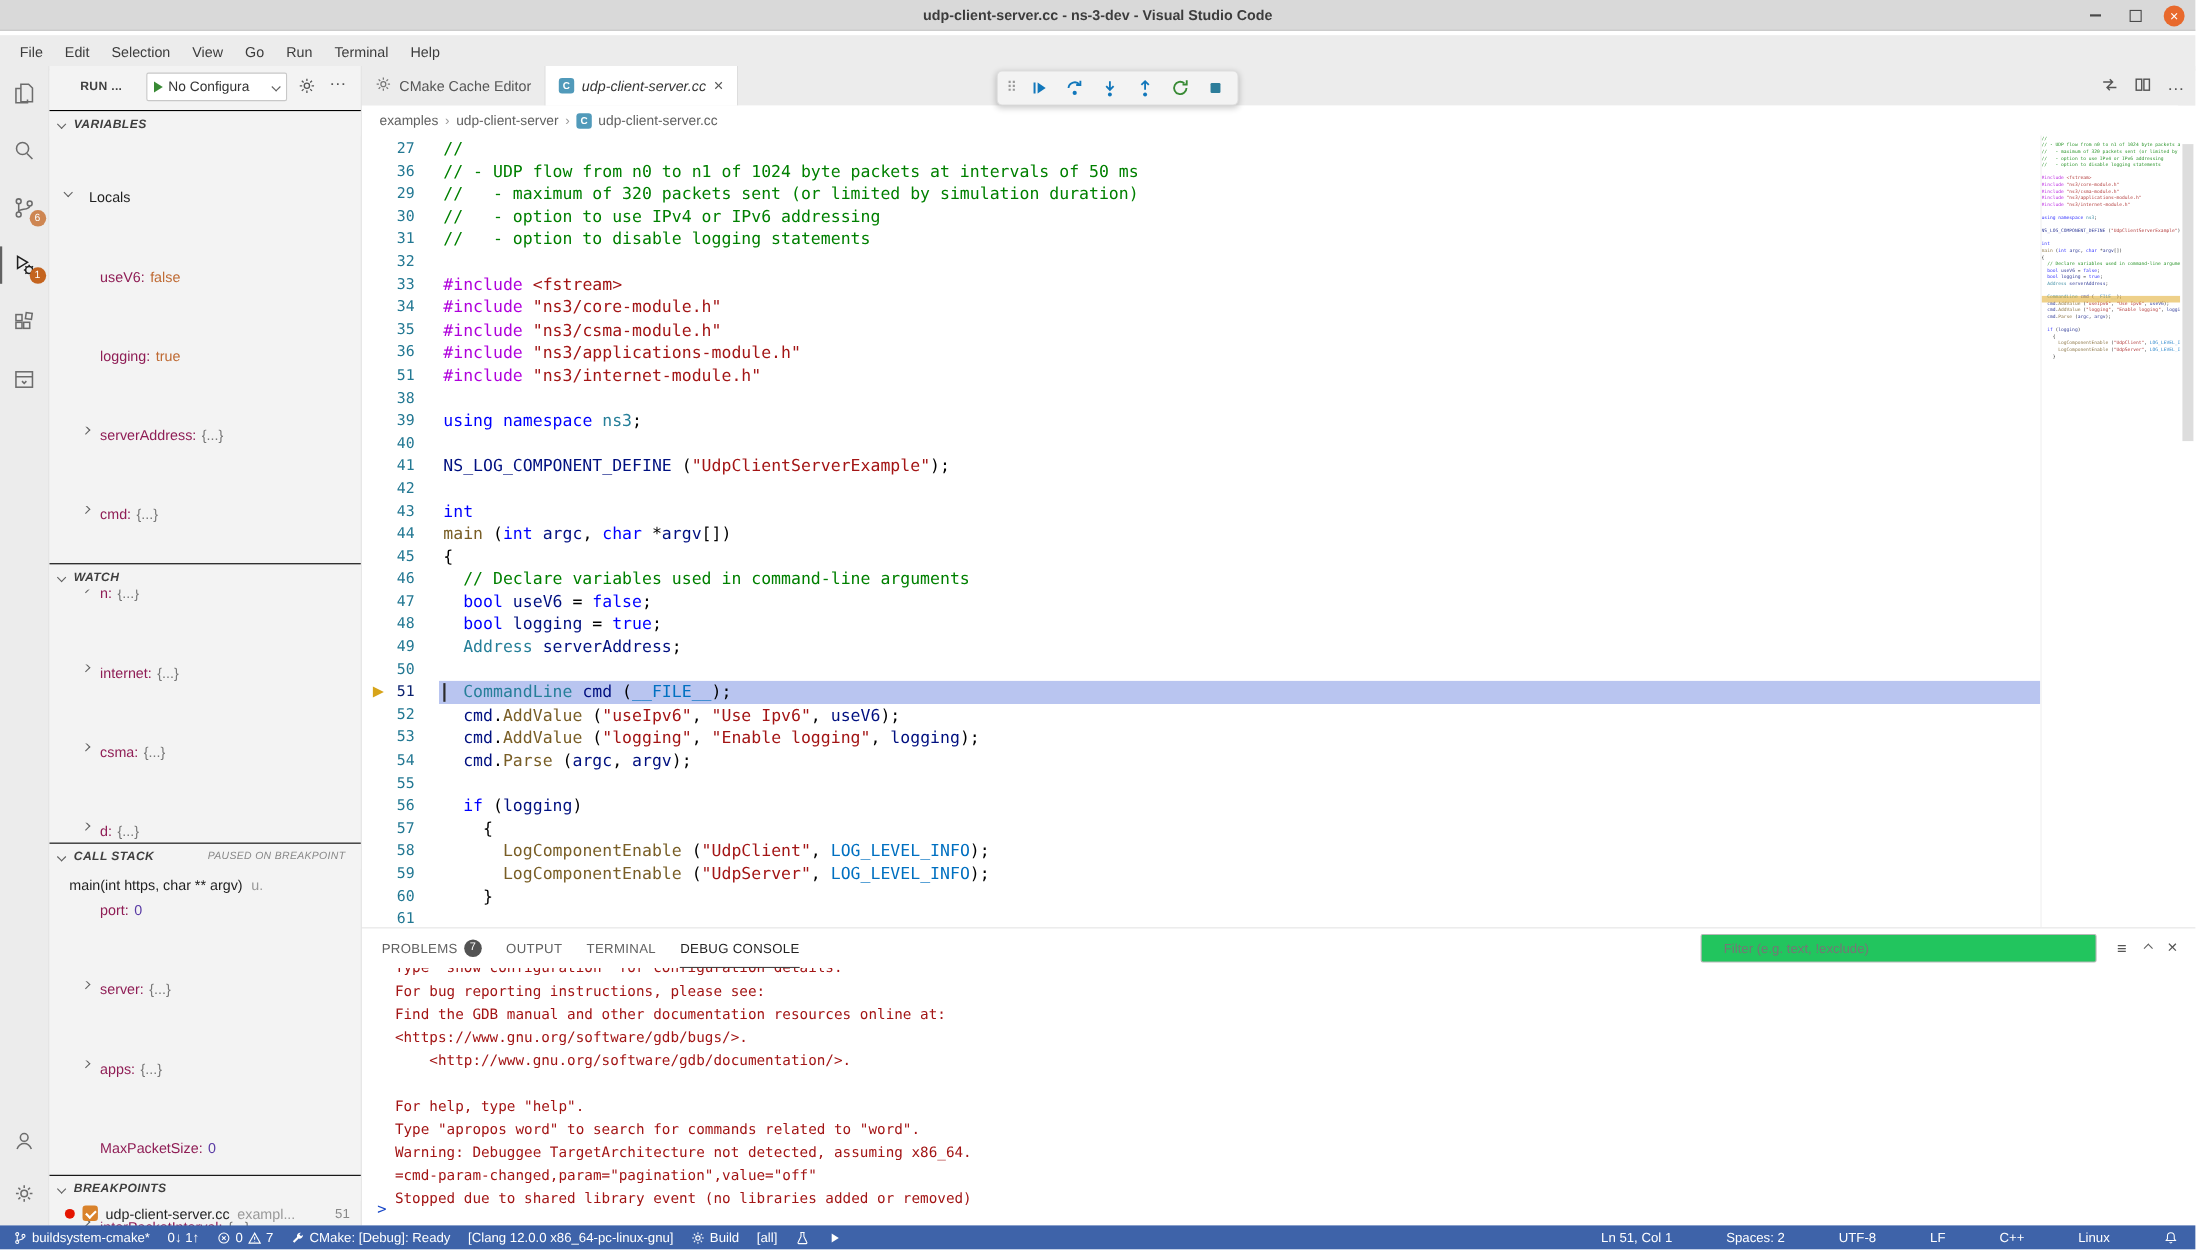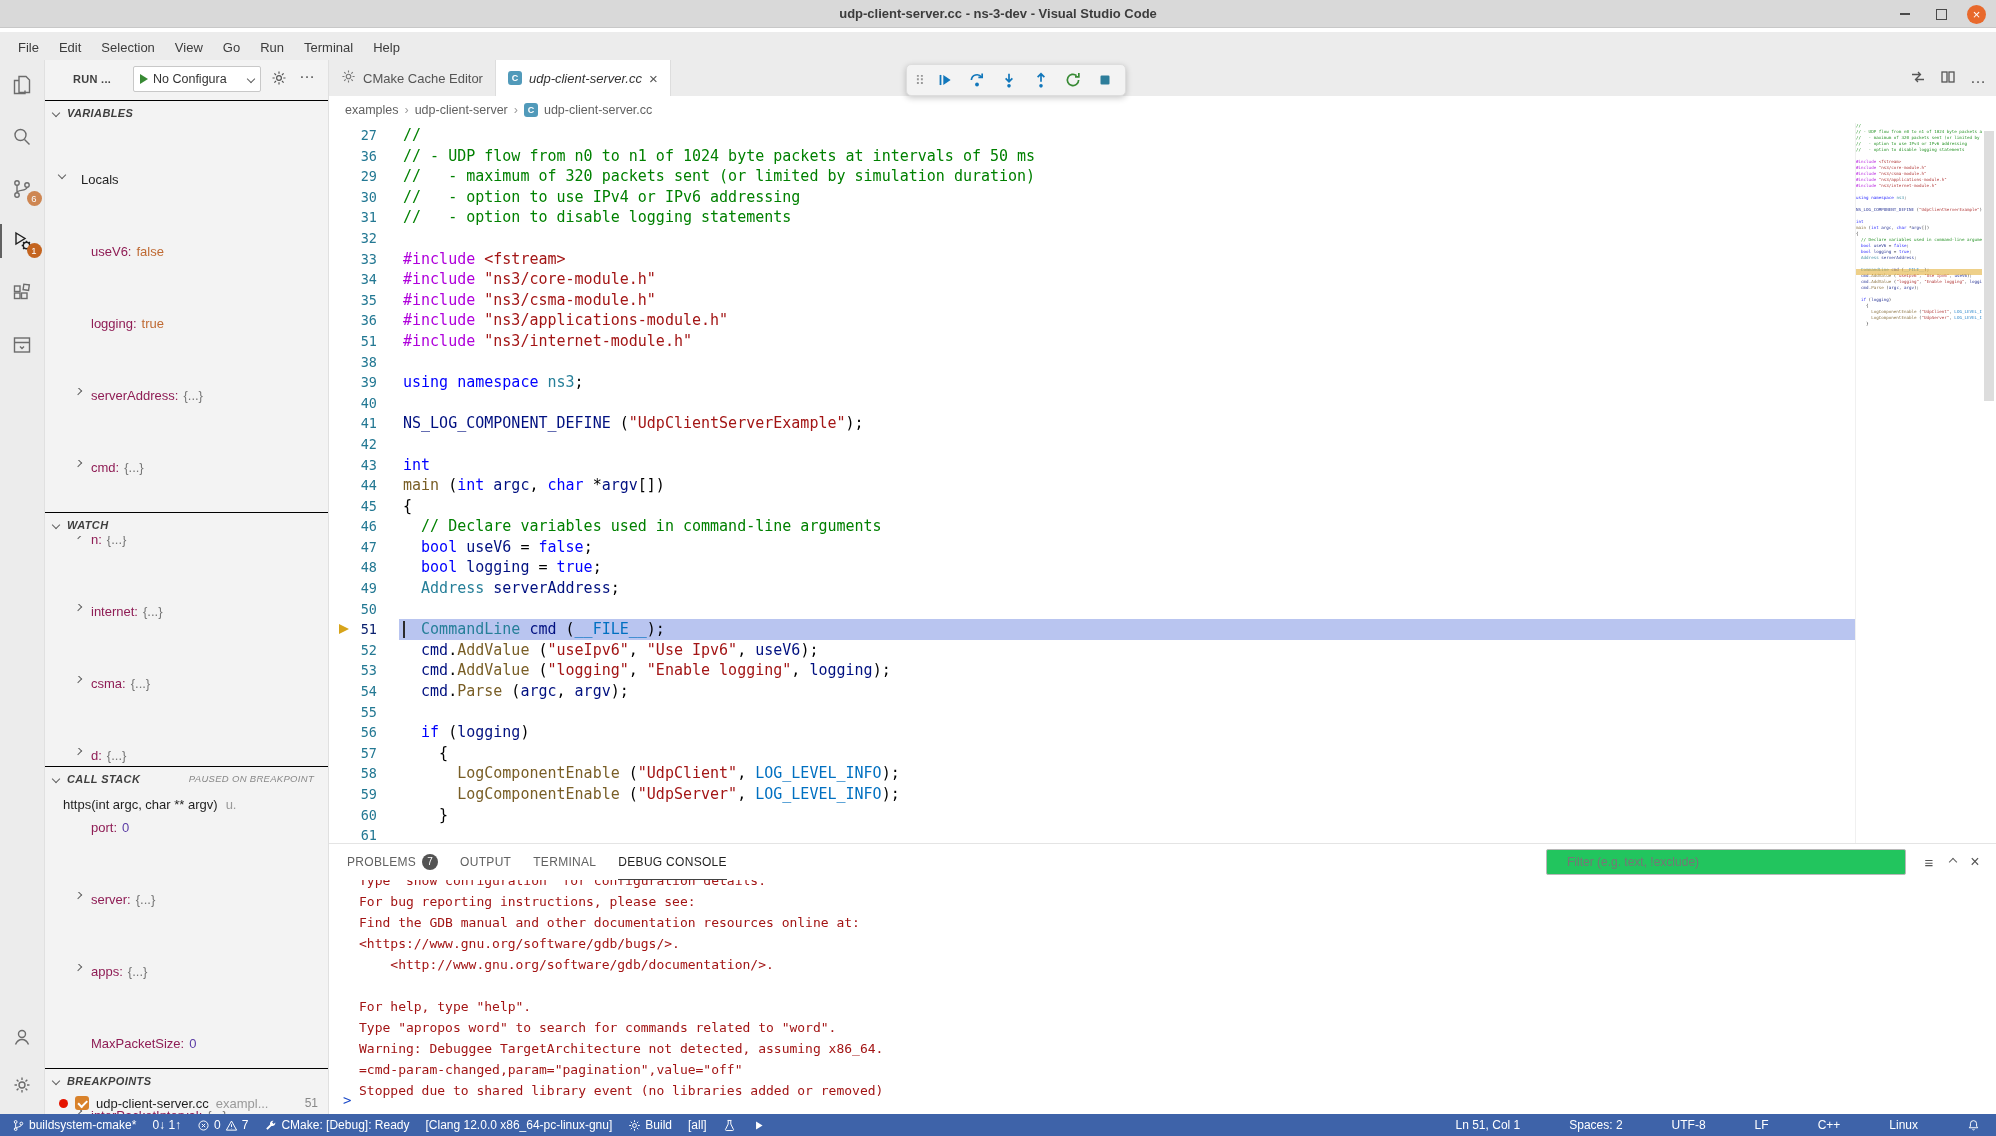--- a/index.html
+++ b/index.html
@@ -327,21 +327,21 @@
     <span class="chev"></span>
     <span>WATCH</span>
   </div>
 
   <div class="sec-h" style="top:706px;">
     <span class="chev"></span>
     <span>CALL STACK</span>
     <span class="sec-badge">PAUSED ON BREAKPOINT</span>
   </div>
   <div class="cs-frame" style="top:732px;">
-    <span>https(int argc, char ** argv)</span>
+    <span>main(int https, char ** argv)</span>
     <span class="cs-file">u.</span>
   </div>
 
   <div class="sec-h" style="top:1008px;">
     <span class="chev"></span>
     <span>BREAKPOINTS</span>
   </div>
   <div class="bp-row" style="top:1032px;">
     <span class="bp-dot"></span>
     <span class="bp-check"></span>

